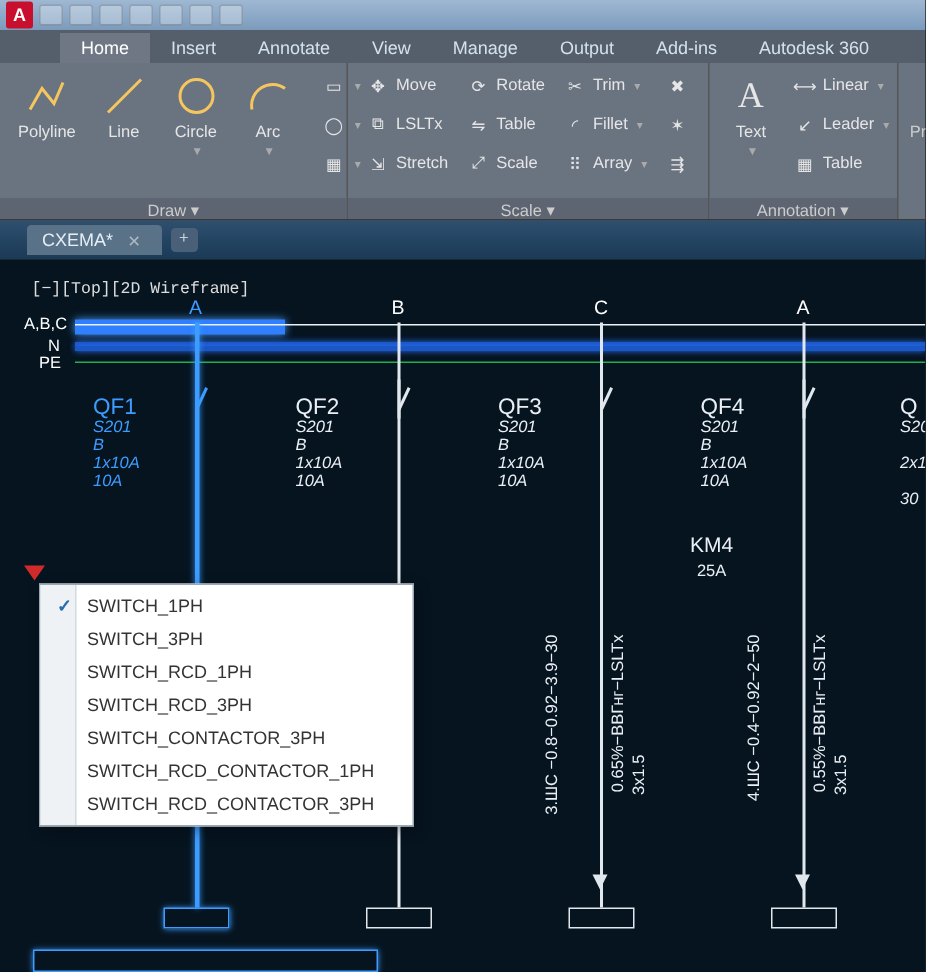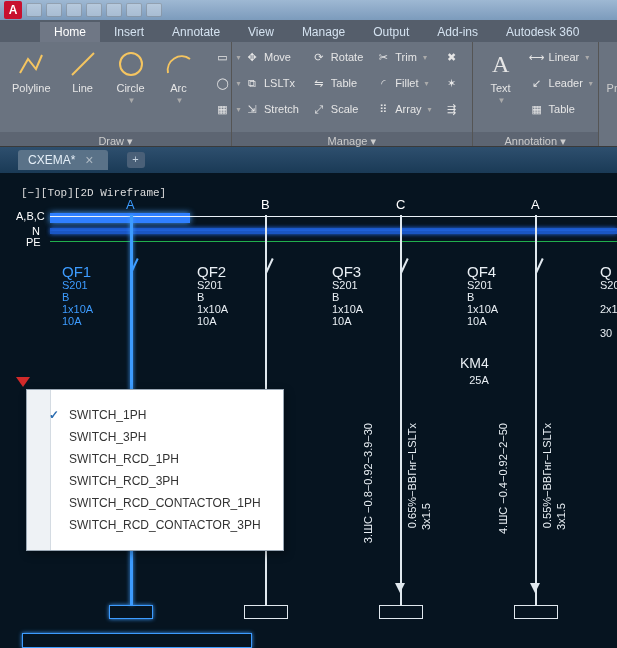--- a/index.html
+++ b/index.html
@@ -18,21 +18,21 @@
   .panel { border-right: 1px solid #555; display: flex; flex-direction: column; }
   .panel-body { flex: 1; display: flex; padding: 4px 8px; gap: 8px; align-items: flex-start; }
   .panel-title { height: 14px; background: #5d6572; color: #ccc; font-size: 11px; text-align: center; line-height: 18px; }
   .big-btn { display: flex; flex-direction: column; align-items: center; gap: 2px; color: #e6e6e6; font-size: 11px; cursor: pointer; padding: 2px 4px; }
   .big-ico { width: 32px; height: 32px; display: flex; align-items: center; justify-content: center; }
   .col { display: flex; flex-direction: column; gap: 4px; }
   .small-btn { display: flex; align-items: center; gap: 4px; color: #e6e6e6; font-size: 11px; cursor: pointer; height: 22px; padding: 0 4px; }
   .small-ico { width: 16px; height: 16px; display: flex; align-items: center; justify-content: center; }
   .dd { font-size: 8px; color: #aaa; margin-left: 2px; }
   
-  .doc-tabs { height: 26px; background: linear-gradient(#2e4f6e, #1a3a56); display: flex; align-items: center; padding-left: 18px; gap: 19px; }
+  .doc-tabs { height: 26px; background: linear-gradient(#2e4f6e, #1a3a56); display: flex; align-items: center; padding-left: 18px; gap: 6px; }
   .doc-tab { background: #5a7288; color: #e4eef7; padding: 3px 14px 3px 10px; border-radius: 3px 3px 0 0; font-size: 12px; display: flex; align-items: center; gap: 10px; }
   .doc-close { color: #aeb9c3; cursor: pointer; font-size: 14px; line-height: 10px; }
   .doc-add { width: 18px; height: 16px; background: #4a6078; border-radius: 3px; color: #c4d2df; text-align: center; line-height: 14px; cursor: pointer; }
   
   .canvas { position: relative; background: #061420; height: 475px; overflow: hidden; }
   .viewlabel { position: absolute; top: 14px; left: 21px; color: #ddd; font-size: 11px; font-family: Liberation Mono, monospace; }
   .busbar-label { position: absolute; color: #fff; font-family: Arial; font-size: 11px; }
   .bus { position: absolute; height: 1px; }
   .bus.blue { background: #1a56c4; height: 3px; box-shadow: 0 0 4px #2c74ff; }
   .bus.white { background: #eaf2f8; }
@@ -40,37 +40,37 @@
   .bus.sel { background: #2f7fff; height: 10px; box-shadow: 0 0 6px #4aa0ff; top: 40px; }
   
   .phase-label { position: absolute; color: #fff; font-size: 13px; font-family: Arial; }
   .phase-label.sel { color: #3d9cff; }
   
   .branch { position: absolute; width: 2px; background: #e0e8ee; }
   .branch.sel { background: #3d9cff; width: 3px; box-shadow: 0 0 4px #3d9cff; }
   
   .qf-label { position: absolute; color: #e9eff4; font-family: Consolas, Arial; font-size: 15px; text-align: left; line-height: 14px; }
   .qf-label.sel { color: #3d9cff; }
-  .qf-sub { font-size: 11px; line-height: 12px; display: block; }
-  
-  .km-label { position: absolute; color: #e9eff4; font-family: Consolas, Arial; font-size: 14px; text-align: right; }
+  .qf-sub { font-size: 11px; line-height: 12px; display: block; font-style: italic; }
+  
+  .km-label { position: absolute; color: #e9eff4; font-family: Consolas, Arial; font-size: 14px; text-align: center; }
   
   .vtext { position: absolute; color: #e9eff4; font-size: 11px; writing-mode: vertical-rl; transform: rotate(180deg); font-family: Arial; white-space: nowrap; }
   
   .loadbox { position: absolute; width: 44px; height: 14px; border: 1px solid #e0e8ee; }
   .loadbox.sel { border-color: #3d9cff; box-shadow: 0 0 4px #3d9cff; }
   
   .arrowhead { position: absolute; width: 0; height: 0; border-left: 5px solid transparent; border-right: 5px solid transparent; border-top: 10px solid #e0e8ee; }
   
   .switch-sym { position: absolute; width: 18px; height: 26px; }
   .switch-sym .vline { position: absolute; left: 8px; top: 0; width: 2px; height: 26px; background: #e0e8ee; }
   .switch-sym .diag { position: absolute; left: 8px; top: 4px; width: 2px; height: 16px; background: #e0e8ee; transform: rotate(25deg); transform-origin: bottom; }
   .switch-sym.sel .vline, .switch-sym.sel .diag { background: #3d9cff; }
   
-  .context-menu { position: absolute; background: #fff; border: 1px solid #9aa7b4; box-shadow: 2px 3px 8px rgba(0,0,0,0.35); padding: 14px; font-size: 12px; min-width: 250px; }
+  .context-menu { position: absolute; background: #fff; border: 1px solid #9aa7b4; box-shadow: 2px 3px 8px rgba(0,0,0,0.35); padding: 3px; font-size: 12px; min-width: 250px; }
   .menu-item { padding: 4px 8px 4px 28px; position: relative; cursor: pointer; color: #333; }
   .menu-item.checked::before { content: "✓"; position: absolute; left: 8px; color: #2b6cb0; font-weight: bold; }
   .icon-col { position: absolute; left: 0; top: 0; bottom: 0; width: 24px; background: #eef2f5; border-right: 1px solid #d4dbe2; }
 </style>
 </head>
 <body>
 
 <div class="titlebar">
   <div class="app-logo">A</div>
   <div class="qat">
@@ -203,21 +203,21 @@
             <span class="small-ico">✖</span>
           </div>
         <div class="small-btn">
             <span class="small-ico">✶</span>
           </div>
         <div class="small-btn">
             <span class="small-ico">⇶</span>
           </div>
       </div>
     </div>
-    <div class="panel-title">Manage ▾</div>
+    <div class="panel-title">Scale ▾</div>
   </div>
 
   <div class="panel" style="width:126px">
     <div class="panel-body" style="gap:4px">
       <div class="big-btn">
         <div class="big-ico" style="font-size:24px;font-family:Georgia">A</div>
         <span>Text</span>
           <span class="dd">▼</span>
       </div>
       <div class="col">
@@ -348,16 +348,17 @@
   <div style="position:absolute;left:16px;top:204px;width:0;height:0;border-left:7px solid transparent;border-right:7px solid transparent;border-top:10px solid #d12a2a"></div>
 
   <div class="loadbox sel" style="left:22px;top:460px;width:230px;height:15px"></div>
 
   <div class="context-menu" style="left:26px;top:216px">
     <div class="icon-col"></div>
     <div class="menu-item checked">SWITCH_1PH</div>
     <div class="menu-item">SWITCH_3PH</div>
     <div class="menu-item">SWITCH_RCD_1PH</div>
     <div class="menu-item">SWITCH_RCD_3PH</div>
+    <div class="menu-item">SWITCH_CONTACTOR_3PH</div>
     <div class="menu-item">SWITCH_RCD_CONTACTOR_1PH</div>
     <div class="menu-item">SWITCH_RCD_CONTACTOR_3PH</div>
   </div>
 </div>
 
 </body></html>

